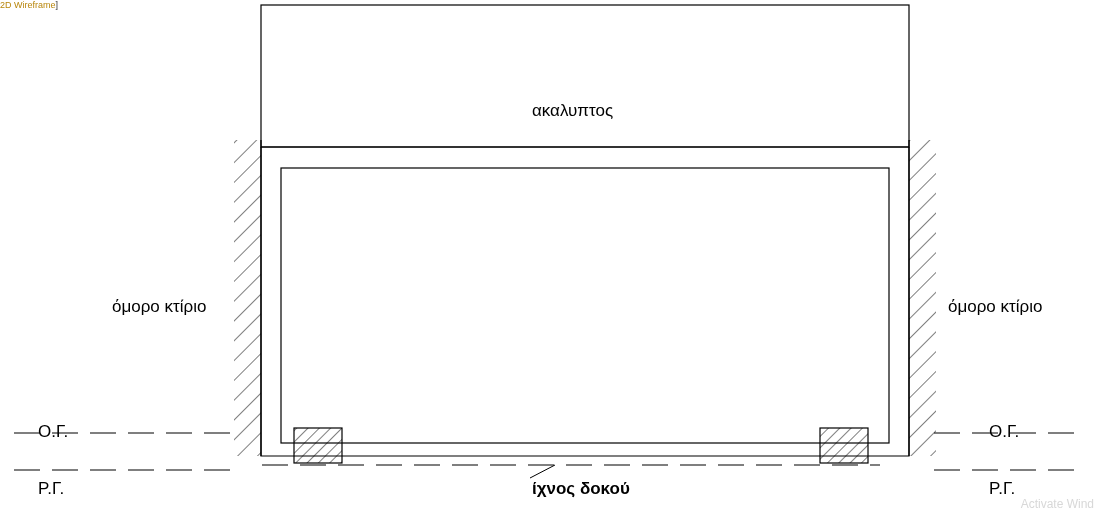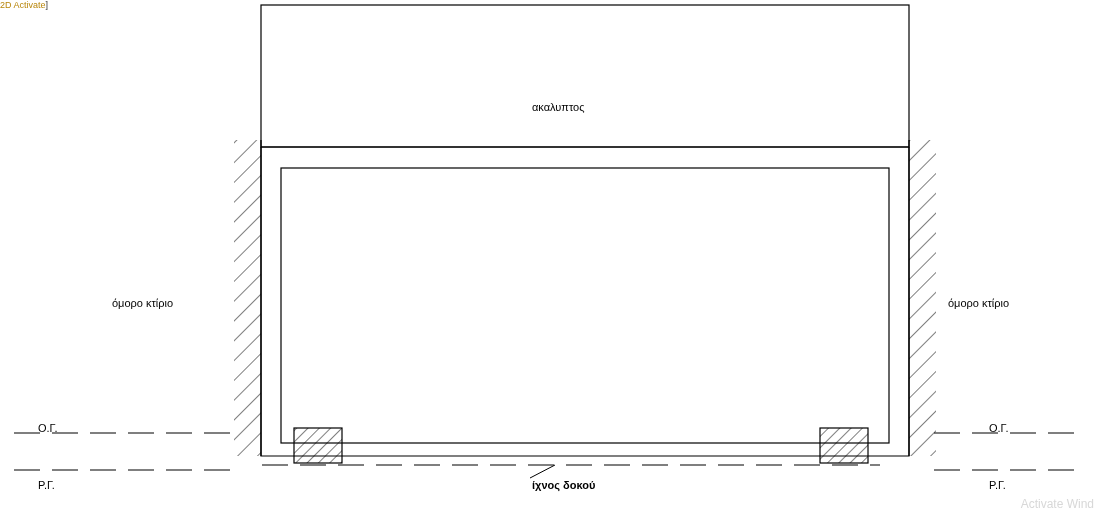--- a/index.html
+++ b/index.html
@@ -18,21 +18,21 @@
     overflow: hidden;
   }
   #stage svg {
     position: absolute;
     left: 0;
     top: 0;
   }
   .lbl {
     position: absolute;
     color: #000000;
-    font-size: 11px;
+    font-size: 17px;
     white-space: nowrap;
     font-family: "Liberation Sans", sans-serif;
   }
   .corner-tag {
     position: absolute;
     left: 0px;
     top: 0px;
     font-size: 9px;
     color: #b8860b;
     font-family: "Liberation Sans", sans-serif;
@@ -107,21 +107,21 @@
       <line x1="14" y1="470" x2="238" y2="470" stroke="#000000" stroke-width="1.1" stroke-dasharray="26 12"></line>
       <line x1="262" y1="465" x2="880" y2="465" stroke="#000000" stroke-width="1.1" stroke-dasharray="26 12"></line>
       <line x1="934" y1="470" x2="1086" y2="470" stroke="#000000" stroke-width="1.1" stroke-dasharray="26 12"></line>
     </g>
 
     <g>
       <line x1="530" y1="478" x2="555" y2="465" stroke="#000000" stroke-width="1"></line>
     </g>
   </svg>
 
-  <div class="corner-tag"><span>2D Activate</span><span class="brk">]</span></div>
+  <div class="corner-tag"><span>2D Wireframe</span><span class="brk">]</span></div>
 
   <div class="lbl" style="left:532px; top:101px;">ακαλυπτος</div>
   <div class="lbl" style="left:112px; top:297px;">όμορο κτίριο</div>
   <div class="lbl" style="left:948px; top:297px;">όμορο κτίριο</div>
   <div class="lbl" style="left:532px; top:479px;font-weight:bold;">ίχνος δοκού</div>
   <div class="lbl" style="left:38px; top:422px;">Ο.Γ.</div>
   <div class="lbl" style="left:989px; top:422px;">Ο.Γ.</div>
   <div class="lbl" style="left:38px; top:479px;">Ρ.Γ.</div>
   <div class="lbl" style="left:989px; top:479px;">Ρ.Γ.</div>
 

